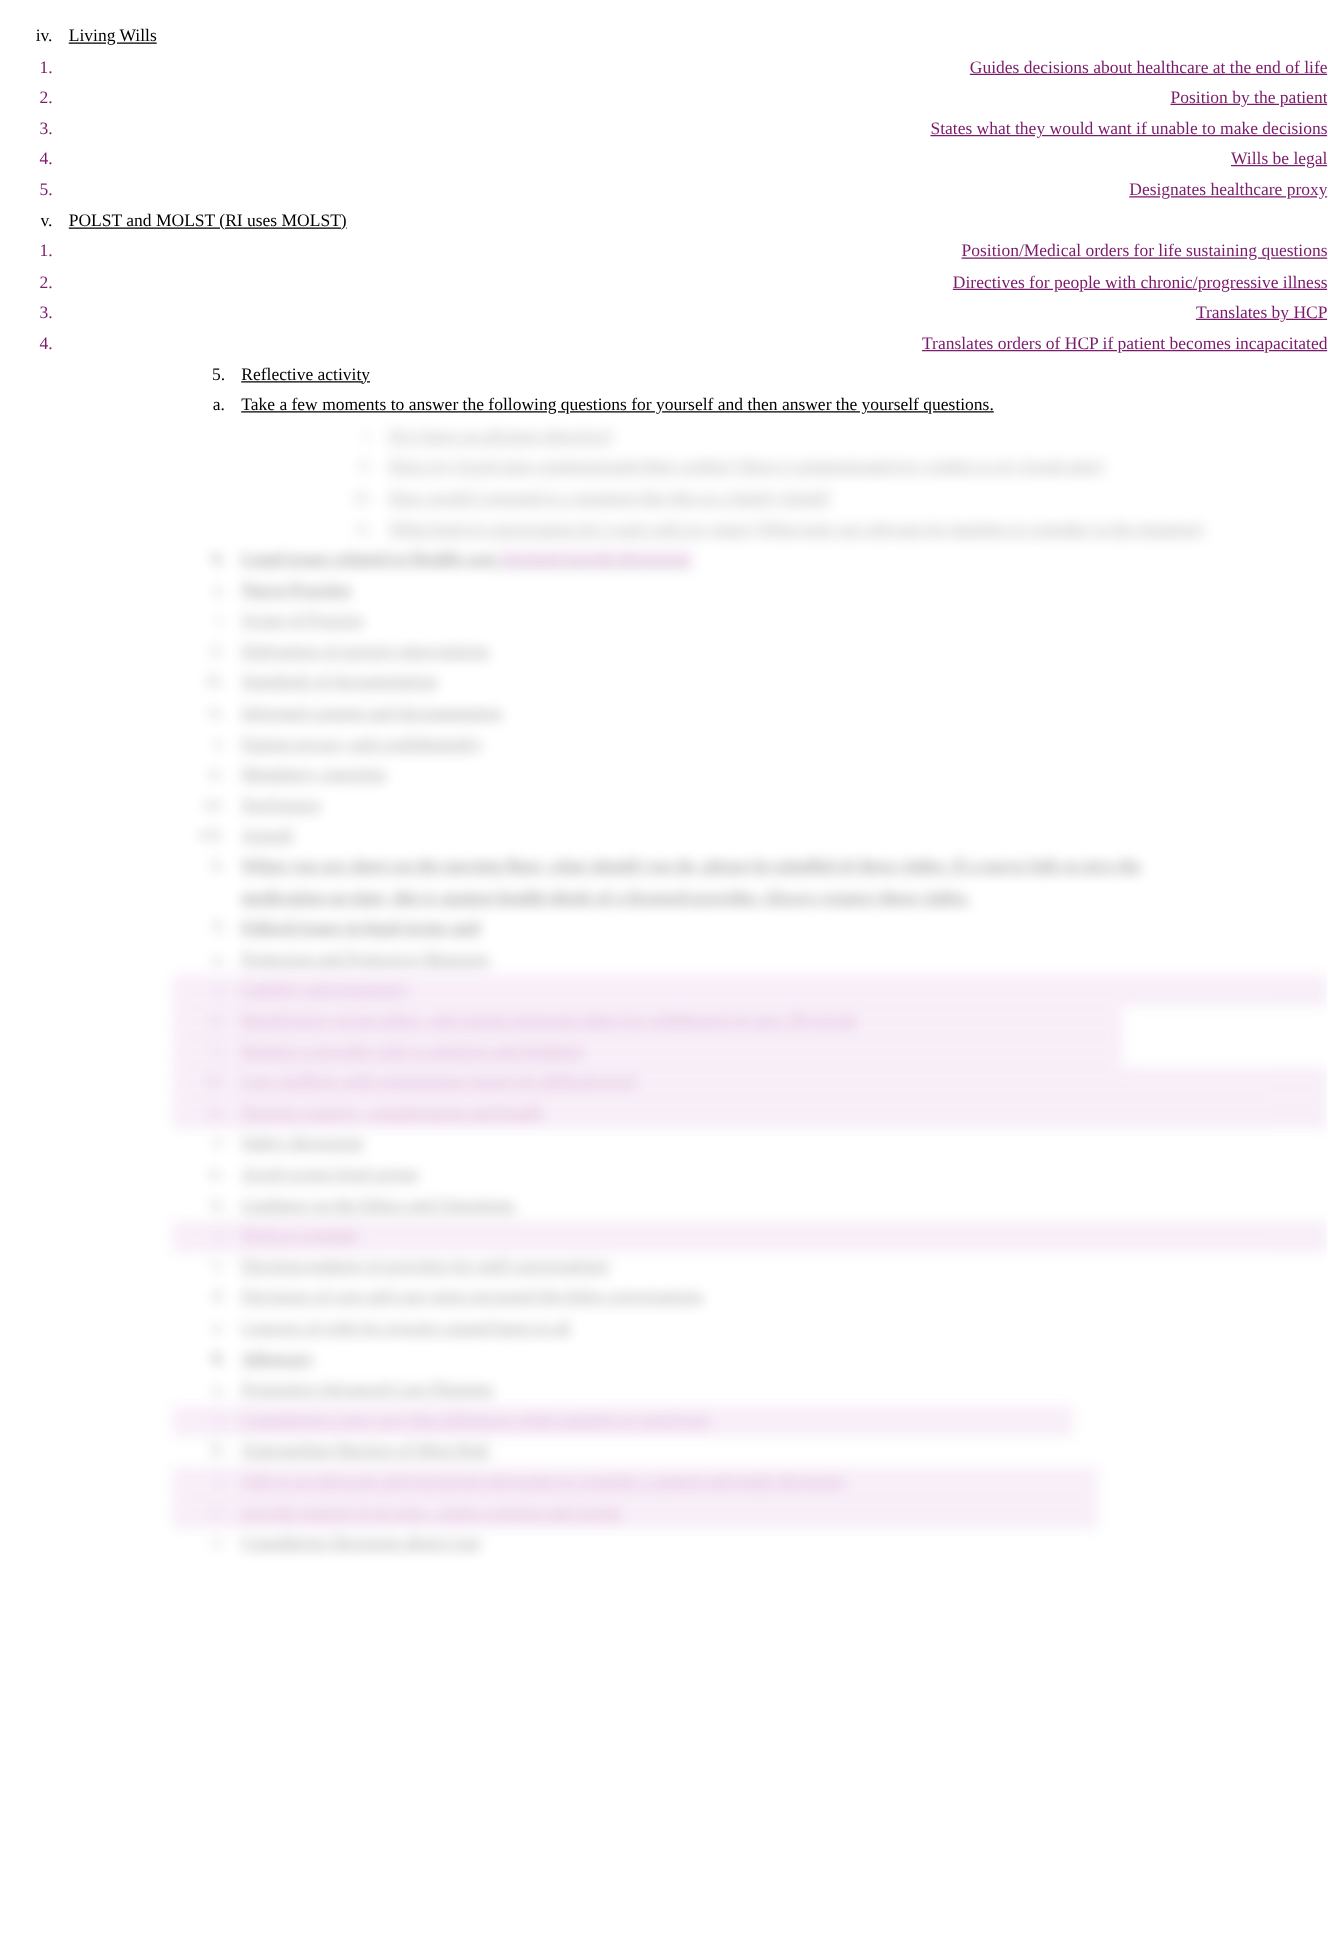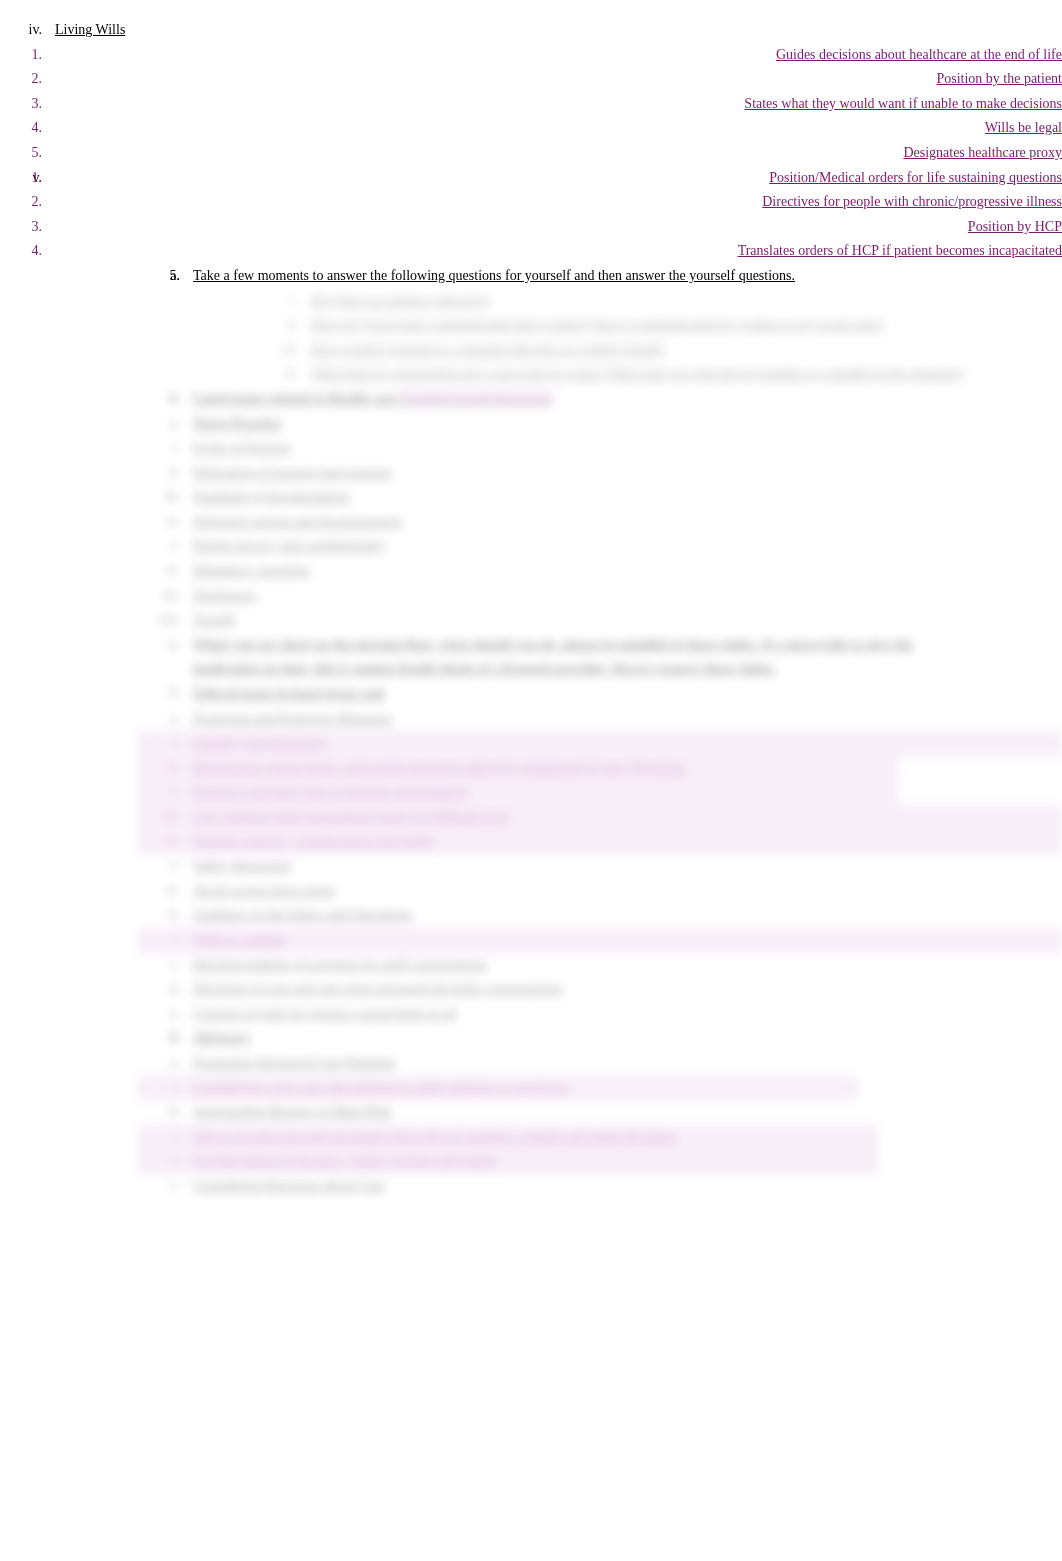--- a/index.html
+++ b/index.html
@@ -109,45 +109,47 @@
             </li>
             <li class="item">
               <span class="marker c-purple">5.</span>
               <span class="txt c-purple">Designates healthcare proxy</span>
             </li>
           </ol>
         </li>
 
         <li class="item">
           <span class="marker c-black">v.</span>
+          <span class="txt c-black">POLST and MOLST (RI uses MOLST)</span>
 
           <ol class="lvl L2">
             <li class="item">
               <span class="marker c-purple">1.</span>
               <span class="txt c-purple">Position/Medical orders for life sustaining questions</span>
             </li>
             <li class="item">
               <span class="marker c-purple">2.</span>
               <span class="txt c-purple">Directives for people with chronic/progressive illness</span>
             </li>
             <li class="item">
               <span class="marker c-purple">3.</span>
-              <span class="txt c-purple">Position by HCP</span>
+              <span class="txt c-purple">Translates by HCP</span>
             </li>
             <li class="item">
               <span class="marker c-purple">4.</span>
               <span class="txt c-purple">Translates orders of HCP if patient becomes incapacitated</span>
             </li>
           </ol>
         </li>
       </ol>
 
       <ol class="lvl" style="margin-left:138px;">
         <li class="item">
           <span class="marker c-black">5.</span>
+          <span class="txt c-black">Reflective activity</span>
 
           <ol class="lvl L2">
             <li class="item" style="max-width:785px;">
               <span class="marker c-black">a.</span>
               <span class="txt c-black">Take a few moments to answer the following questions for yourself and then answer the yourself questions.</span>
             </li>
           </ol>
         </li>
       </ol>
     </div>

